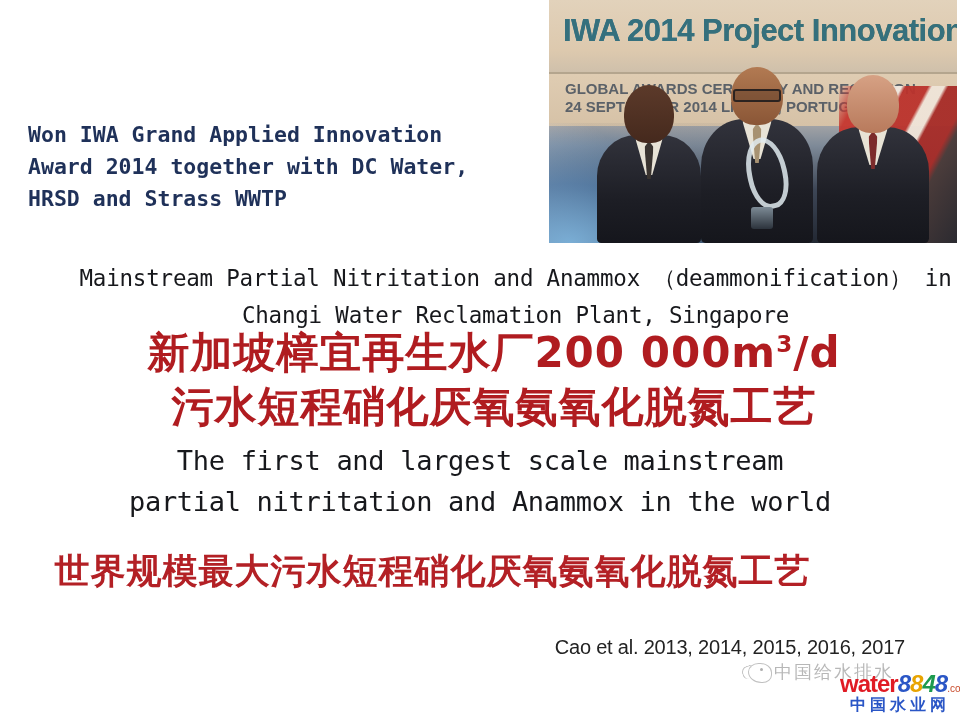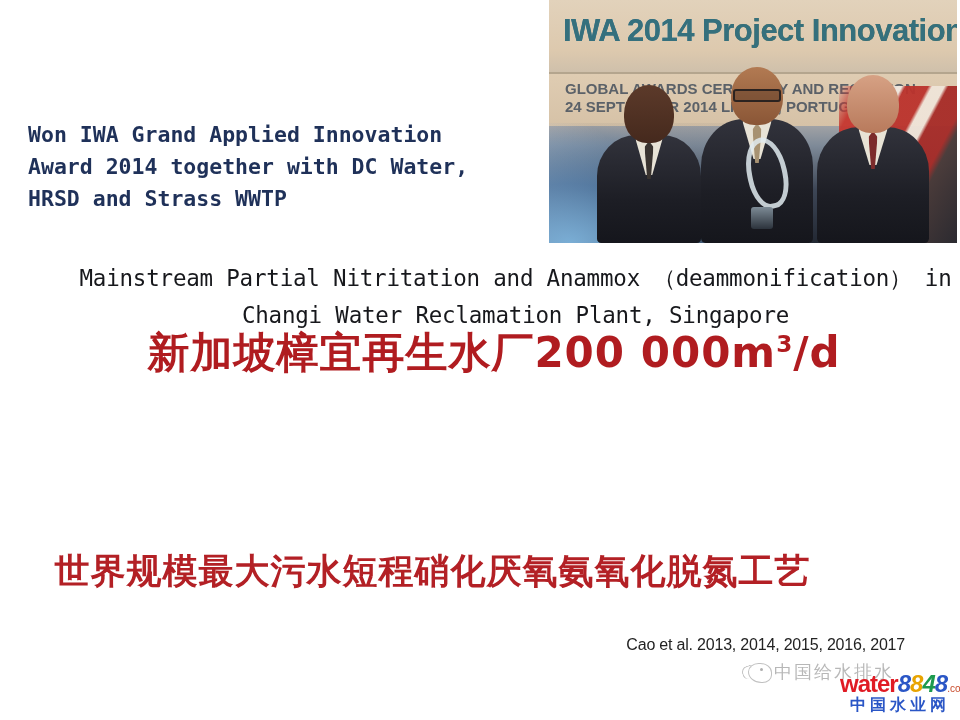--- a/index.html
+++ b/index.html
@@ -273,21 +273,21 @@
 
   
   #citation {
     position: absolute;
     left: 0;
     top: 636px;
     width: 905px;
     text-align: right;
     color: #232323;
     font-family: "Liberation Sans", sans-serif;
-    font-size: 16px;
+    font-size: 20px;
     letter-spacing: -0.2px;
   }
 
   
   #wm-gsps {
     position: absolute;
     left: 744px;
     top: 660px;
     display: flex;
     align-items: center;
@@ -408,22 +408,25 @@
       <div class="loop"></div>
       <div class="base"></div>
     </div>
   </div>
 
   <div id="subtitle-en">Mainstream Partial Nitritation and Anammox （deammonification） in
 Changi Water Reclamation Plant, Singapore</div>
 
   <div id="title-cn">
     <span class="line"><span>新加坡樟宜再生水厂200 000m</span><sup>3</sup><span>/d</span></span>
+    <span class="line">污水短程硝化厌氧氨氧化脱氮工艺</span>
   </div>
 
+  <div id="claim-en">The first and largest scale mainstream
+partial nitritation and Anammox in the world</div>
 
   <div id="claim-cn">世界规模最大污水短程硝化厌氧氨氧化脱氮工艺</div>
 
   <div id="citation">Cao et al. 2013, 2014, 2015, 2016, 2017</div>
 
   <div id="wm-gsps">
     <div class="mascot">
       <div class="mascot-body"></div>
       <div class="mascot-tail"></div>
       <div class="mascot-eye"></div>

